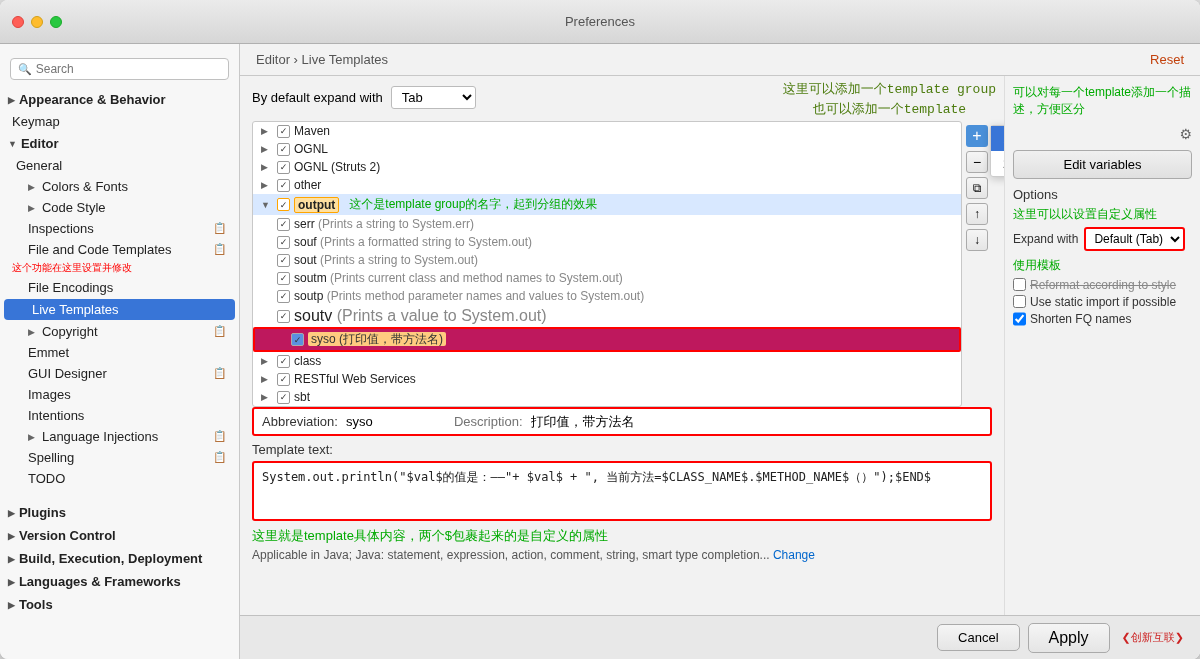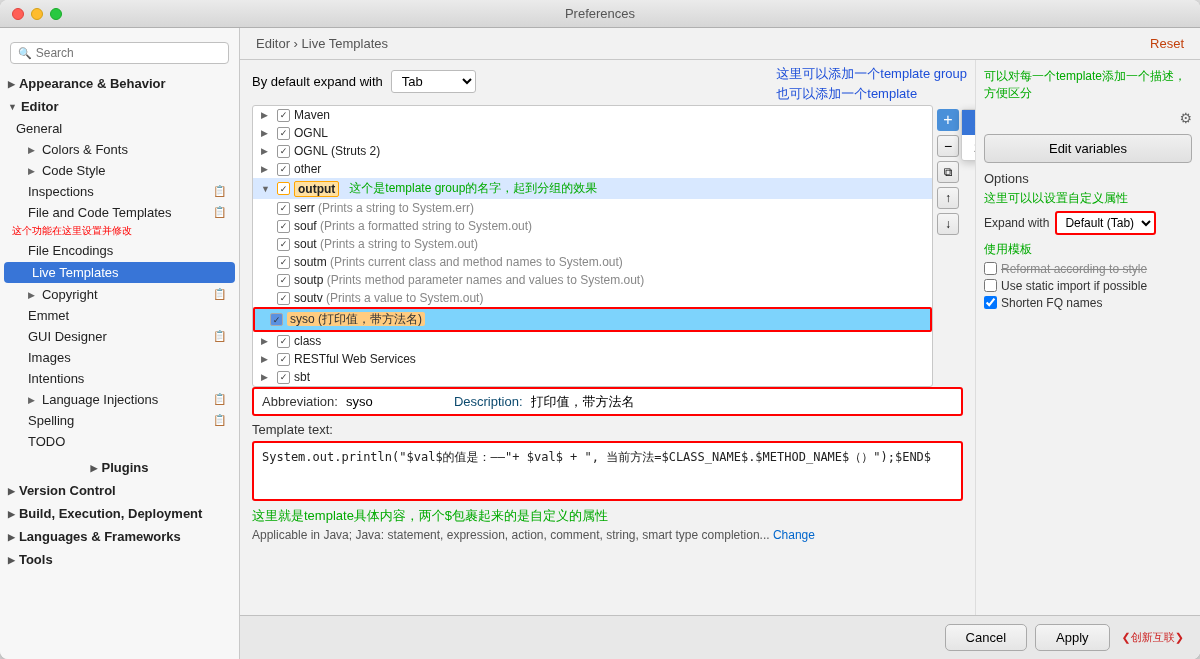--- a/index.html
+++ b/index.html
@@ -1,20 +1,20 @@
 <!DOCTYPE html>
 <html><head>
   <meta charset="utf-8">
   <style>
     * { box-sizing: border-box; margin: 0; padding: 0; }
     body { font-family: -apple-system, BlinkMacSystemFont, 'Helvetica Neue', Arial, sans-serif; font-size: 13px; background: #e8e8e8; width: 1200px; height: 659px; overflow: hidden; }
 
     .window { width: 1200px; height: 659px; background: #f2f2f2; border-radius: 8px; overflow: hidden; display: flex; flex-direction: column; box-shadow: 0 4px 20px rgba(0,0,0,0.4); }
 
-    .titlebar { height: 28px; background: linear-gradient(to bottom, #ebebeb, #d6d6d6); display: flex; align-items: center; padding: 0 12px; position: relative; border-bottom: 1px solid #b0b0b0; }
+    .titlebar { height: 44px; background: linear-gradient(to bottom, #ebebeb, #d6d6d6); display: flex; align-items: center; padding: 0 12px; position: relative; border-bottom: 1px solid #b0b0b0; }
     .titlebar-buttons { display: flex; gap: 7px; }
     .titlebar-btn { width: 12px; height: 12px; border-radius: 50%; }
     .btn-close { background: #ff5f57; border: 1px solid #e0443e; }
     .btn-min { background: #febc2e; border: 1px solid #d4a017; }
     .btn-max { background: #28c840; border: 1px solid #1aab29; }
     .titlebar-title { position: absolute; left: 50%; transform: translateX(-50%); font-size: 13px; color: #555; font-weight: 500; }
 
     .main-content { display: flex; flex: 1; overflow: hidden; }
 
     
@@ -43,21 +43,21 @@
     .tree-item.highlighted { background: #d0dff8; }
     .tree-expand { font-size: 9px; color: #666; width: 12px; }
     .tree-checkbox { width: 13px; height: 13px; border: 1px solid #999; border-radius: 2px; display: inline-flex; align-items: center; justify-content: center; font-size: 9px; background: white; flex-shrink: 0; }
     .tree-checkbox.checked { background: white; }
     .tree-checkbox.checked::after { content: '✓'; font-size: 9px; color: #333; }
     .template-textarea { width: 100%; border: 2px solid red; border-radius: 3px; padding: 6px 8px; font-family: monospace; font-size: 12px; color: #222; background: white; resize: none; height: 60px; outline: none; }
 
     
     .bottom-bar { height: 44px; background: #e8e8e8; border-top: 1px solid #c0c0c0; display: flex; align-items: center; justify-content: flex-end; padding: 0 16px; gap: 8px; }
     .btn-cancel { padding: 5px 20px; background: linear-gradient(to bottom, #f5f5f5, #e5e5e5); border: 1px solid #aaa; border-radius: 5px; font-size: 13px; cursor: pointer; }
-    .btn-apply { padding: 5px 20px; background: linear-gradient(to bottom, #f5f5f5, #e5e5e5); border: 1px solid #aaa; border-radius: 5px; font-size: 13px; cursor: pointer; }
+    .btn-apply { padding: 5px 20px; background: linear-gradient(to bottom, #f5f5f5, #e5e5e5); border: 1px solid #aaa; border-radius: 5px; font-size: 16px; cursor: pointer; }
     .tree-main { flex: 1; border: 1px solid #c8c8c8; background: white; border-radius: 3px; overflow-y: auto; max-height: 290px; }
 
     .inline-annotation { color: #00aa00; font-size: 13px; margin-left: 8px; }
   </style>
 </head>
 <body>
 
 <div class="window">
 
   <div class="titlebar">
@@ -73,20 +73,23 @@
 
     <div class="sidebar">
       <div class="search-box">
         <span class="search-icon">🔍</span>
         <input type="text" placeholder="Search" style="">
       </div>
 
       <div class="sidebar-section">
         <span>Appearance &amp; Behavior</span>
       </div>
+      <div class="sidebar-item">
+        <span>Keymap</span>
+      </div>
       <div class="sidebar-section expanded">
         <span>Editor</span>
       </div>
       <div class="sidebar-item sidebar-subsection">
         <span>General</span>
       </div>
       <div class="sidebar-item sidebar-subsection" style="padding-left:28px;">
         <span style="font-size:9px;color:#666;margin-right:3px;">▶</span>
         <span>Colors &amp; Fonts</span>
       </div>
@@ -132,21 +135,21 @@
         <span>Language Injections</span>
         <span style="margin-left:auto;font-size:11px;color:#999;">📋</span>
       </div>
       <div class="sidebar-item sidebar-subsection" style="padding-left:28px;">
         <span>Spelling</span>
         <span style="margin-left:auto;font-size:11px;color:#999;">📋</span>
       </div>
       <div class="sidebar-item sidebar-subsection" style="padding-left:28px;">
         <span>TODO</span>
       </div>
-      <div class="sidebar-section" style="margin-top:4px;justify-content:center;">
+      <div class="sidebar-section" style="margin-top:12px;">
         <span>Plugins</span>
       </div>
       <div class="sidebar-section">
         <span>Version Control</span>
       </div>
       <div class="sidebar-section">
         <span>Build, Execution, Deployment</span>
       </div>
       <div class="sidebar-section">
         <span>Languages &amp; Frameworks</span>
@@ -160,21 +163,21 @@
       <div class="panel-header">
         <div class="breadcrumb">Editor › Live Templates</div>
         <div class="reset-link">Reset</div>
       </div>
 
       <div style="display:flex; flex:1; overflow:hidden;">
 
         <div style="flex:1; padding:10px 12px; overflow-y:auto; position:relative;">
 
           
-          <div style="position:absolute; right:8px; top:4px; color:#1d4ed8; font-size:13px; text-align:left; z-index:10; line-height:1.5;">
+          <div style="position:absolute; right:8px; top:4px; color:#4d7c0f; font-size:13px; text-align:center; z-index:10; line-height:1.5;font-family:Liberation Mono, monospace;">
             <div>这里可以添加一个template group</div>
             <div>也可以添加一个template</div>
           </div>
 
           
           <div class="expand-with-row">
             <span>By default expand with</span>
             <select class="expand-with-select">
               <option>Tab</option>
               <option>Enter</option>
@@ -229,24 +232,24 @@
               <div class="tree-item" style="padding-left:24px;">
                 <span class="tree-checkbox checked"></span>
                 <span style="font-size:12px;">soutm <span style="color:#888;">(Prints current class and method names to System.out)</span></span>
               </div>
               <div class="tree-item" style="padding-left:24px;">
                 <span class="tree-checkbox checked"></span>
                 <span style="font-size:12px;">soutp <span style="color:#888;">(Prints method parameter names and values to System.out)</span></span>
               </div>
               <div class="tree-item" style="padding-left:24px;">
                 <span class="tree-checkbox checked"></span>
-                <span style="font-size:12px;text-align:center;">soutv <span style="color:#888;">(Prints a value to System.out)</span></span>
-              </div>
-
-              <div class="tree-item" style="padding-left:15px; background:#7dd3fc; color:white; border:2px solid red; border-radius:2px;">
+                <span style="font-size:16px;text-align:center;">soutv <span style="color:#888;">(Prints a value to System.out)</span></span>
+              </div>
+
+              <div class="tree-item" style="padding-left:36px; background:#be185d; color:white; border:2px solid red; border-radius:2px;">
                 <span class="tree-checkbox checked" style="border-color:#aaa; background:#5a90e0;"></span>
                 <span style="font-size:12px;">
                   <span style="background:#ffcc80; color:#333; border-radius:2px; padding:0 3px;">syso (打印值，带方法名)</span>
                 </span>
               </div>
               <div class="tree-item">
                 <span class="tree-expand">▶</span>
                 <span class="tree-checkbox checked"></span>
                 <span style="font-size:12px;">class</span>
               </div>
@@ -277,39 +280,39 @@
               <button style="width:22px; height:22px; background:linear-gradient(to bottom,#f5f5f5,#e5e5e5); border:1px solid #aaa; border-radius:3px; font-size:12px; cursor:pointer;">↓</button>
             </div>
           </div>
 
           
 
           
           <div style="display:flex; align-items:center; gap:8px; border:2px solid red; border-radius:3px; background:white; padding:5px 8px; margin-bottom:6px;">
             <span style="font-size:13px; color:#333; white-space:nowrap;">Abbreviation:</span>
             <input type="text" value="syso" style="border: none; outline: none; font-size: 13px; width: 80px; background: transparent;">
-            <span style="font-size:13px; color:#0c4a6e; white-space:nowrap; margin-left:20px;">Description:</span>
+            <span style="font-size:13px; color:#737373; white-space:nowrap; margin-left:20px;">Description:</span>
             <input type="text" value="打印值，带方法名" style="border: none; outline: none; font-size: 13px; flex: 1 1 0%; background: transparent;">
           </div>
 
           
           <div style="font-size:13px; color:#333; margin-bottom:4px;">Template text:</div>
           <textarea class="template-textarea" style="border: 2px solid red;">System.out.println("$val$的值是：——"+ $val$ + ", 当前方法=$CLASS_NAME$.$METHOD_NAME$（）");$END$</textarea>
 
           
           <div style="color:#00aa00; font-size:13px; margin:3px 0;">这里就是template具体内容，两个$包裹起来的是自定义的属性</div>
 
           
           <div style="font-size:12px; color:#555; margin-top:2px;">
             <span>Applicable in Java; Java: statement, expression, action, comment, string, smart type completion...</span>
             <span style="color:#0066cc; cursor:pointer;">Change</span>
           </div>
         </div>
 
-        <div style="width:225px; padding:8px; display:flex; flex-direction:column; gap:8px; flex-shrink:0; border-left:1px solid #ddd;">
+        <div style="width:196px; padding:8px; display:flex; flex-direction:column; gap:8px; flex-shrink:0; border-left:1px solid #ddd;">
 
           <div style="color:#00aa00; font-size:12px; line-height:1.4;">可以对每一个template添加一个描述，方便区分</div>
 
           <div style="text-align:right; font-size:14px; color:#666;">⚙</div>
 
           <button style="padding:6px 12px; background:linear-gradient(to bottom,#f0f0f0,#e0e0e0); border:1px solid #aaa; border-radius:4px; font-size:13px; cursor:pointer;">Edit variables</button>
 
           <div>
             <div style="font-size:13px; font-weight:500; color:#333; margin-bottom:4px;">Options</div>
 
@@ -333,21 +336,21 @@
                 <span>Reformat according to style</span>
               </label>
             </div>
             <div style="font-size:12px; color:#333; margin-bottom:3px;">
               <label style="display:flex; align-items:center; gap:4px; cursor:pointer;">
                 <input type="checkbox" style="">
                 <span>Use static import if possible</span>
               </label>
             </div>
             <div style="font-size:12px; color:#333;">
-              <label style="display:flex; align-items:center; gap:4px; cursor:pointer;">
+              <label style="display:flex; gap:4px; cursor:pointer;">
                 <input type="checkbox" checked="" style="">
                 <span>Shorten FQ names</span>
               </label>
             </div>
           </div>
         </div>
       </div>
 
       <div class="bottom-bar">
         <button class="btn-cancel">Cancel</button>

